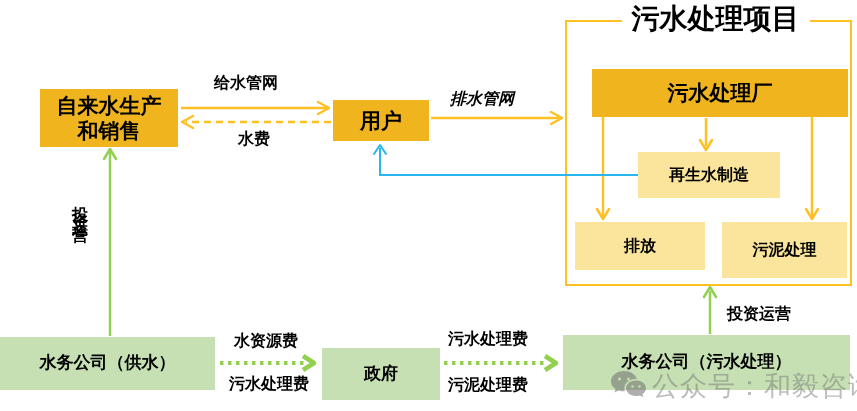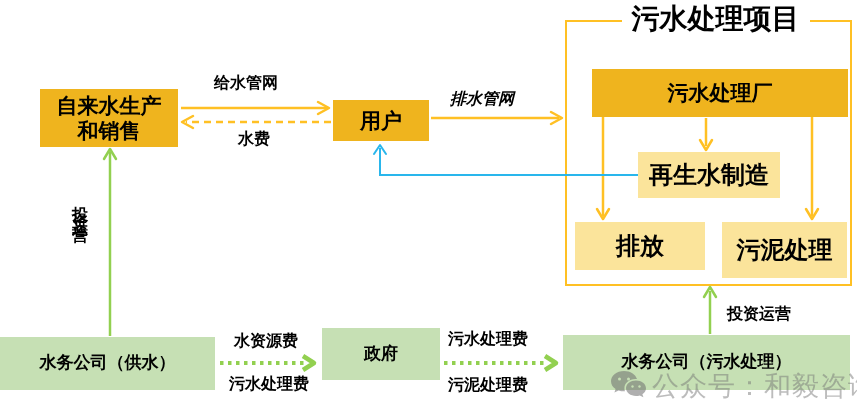--- a/index.html
+++ b/index.html
@@ -5,21 +5,21 @@
   html,body{margin:0;padding:0;}
   body{
     width:857px;height:411px;position:relative;background:#ffffff;
     font-family:"Liberation Sans",sans-serif;overflow:hidden;
   }
   .node{
     position:absolute;display:flex;flex-direction:column;align-items:center;justify-content:center;
     font-weight:bold;color:#000;text-align:center;line-height:1.2;box-sizing:border-box;
   }
   .gold{background:#EFB41E;font-size:21px;}
-  .lightyellow{background:#FBE49B;font-size:24px;}
+  .lightyellow{background:#FBE49B;font-size:16px;}
   .green{background:#C6E0B4;font-size:17px;}
   .project-box{
     position:absolute;left:565px;top:20px;width:287px;height:266px;
     border:2.5px solid #FFC024;box-sizing:border-box;background:transparent;
   }
   .project-title{
     position:absolute;left:calc(50% + 7px);top:0;transform:translate(-50%,-58%);
     background:#ffffff;padding:0 10px;font-weight:bold;font-size:28px;color:#000;white-space:nowrap;
   }
   .edge-label{
@@ -67,21 +67,21 @@
 </div>
 
 <div class="node lightyellow" style="left:722px;top:222px;width:125px;height:56px;">
   <span>污泥处理</span>
 </div>
 
 <div class="node green" style="left:0px;top:337px;width:215px;height:53px;">
   <span>水务公司（供水）</span>
 </div>
 
-<div class="node green" style="left:322px;top:328px;width:118px;height:52px;">
+<div class="node green" style="left:322px;top:348px;width:118px;height:52px;">
   <span>政府</span>
 </div>
 
 <div class="node green" style="left:563px;top:335px;width:287px;height:55px;">
   <span>水务公司（污水处理）</span>
 </div>
 
 <div class="edge-label" style="left:214px;top:73px;">给水管网</div>
 <div class="edge-label" style="left:238px;top:129px;">水费</div>
 <div class="edge-label" style="left:450px;top:89px;font-style:italic;">排水管网</div>

